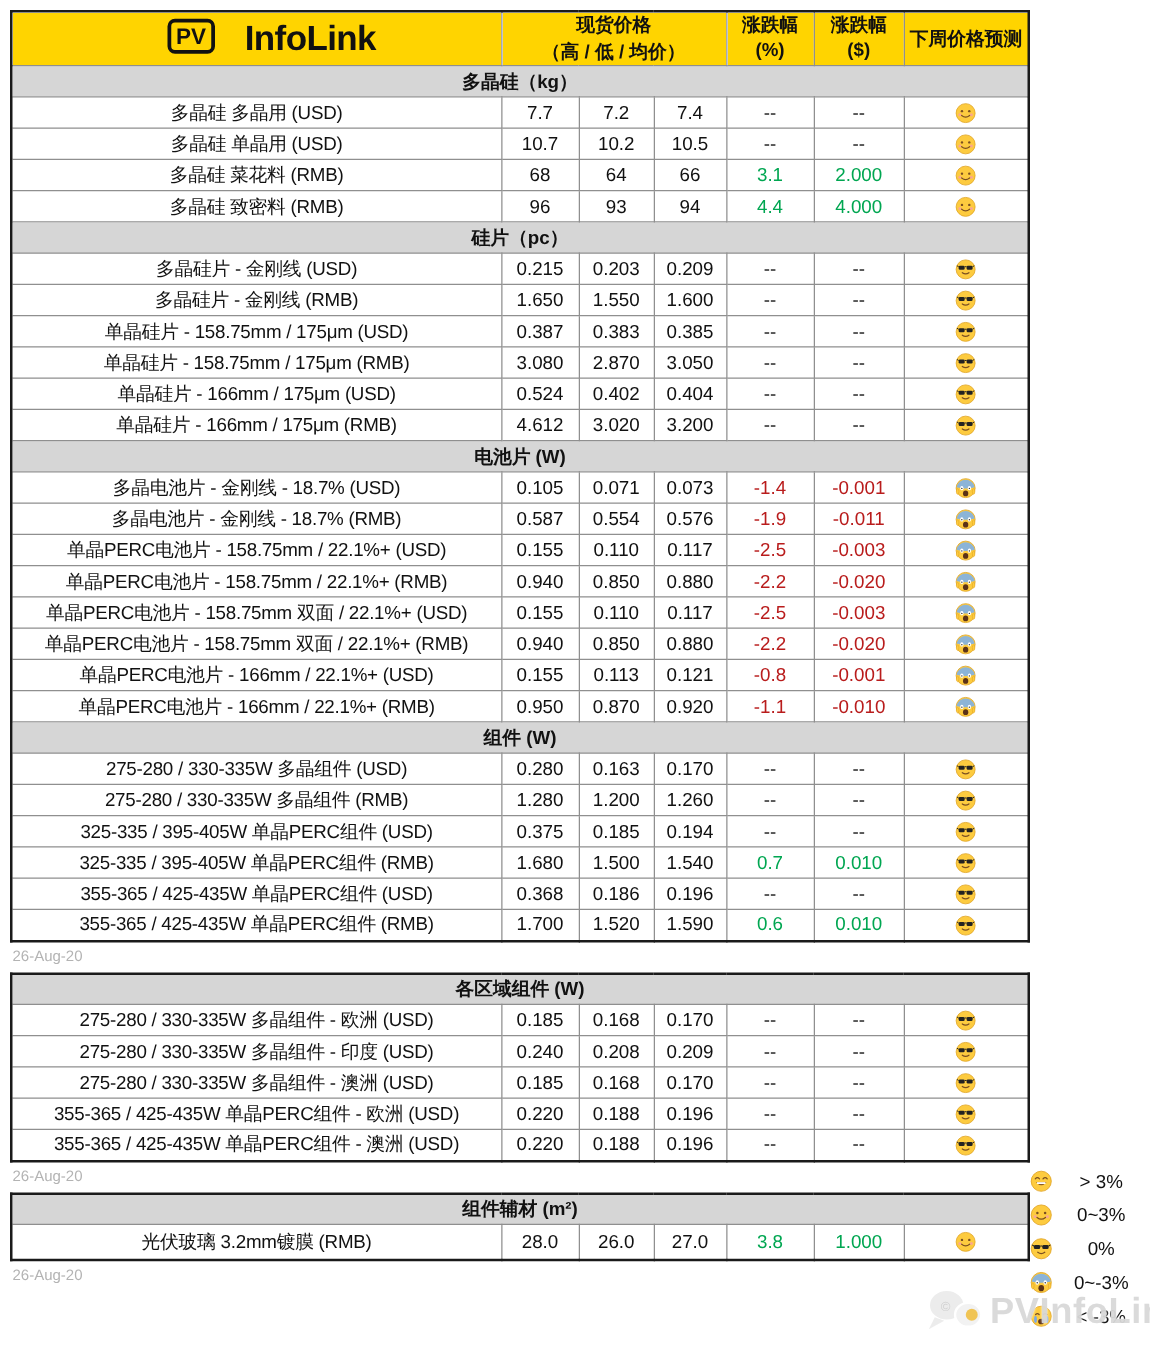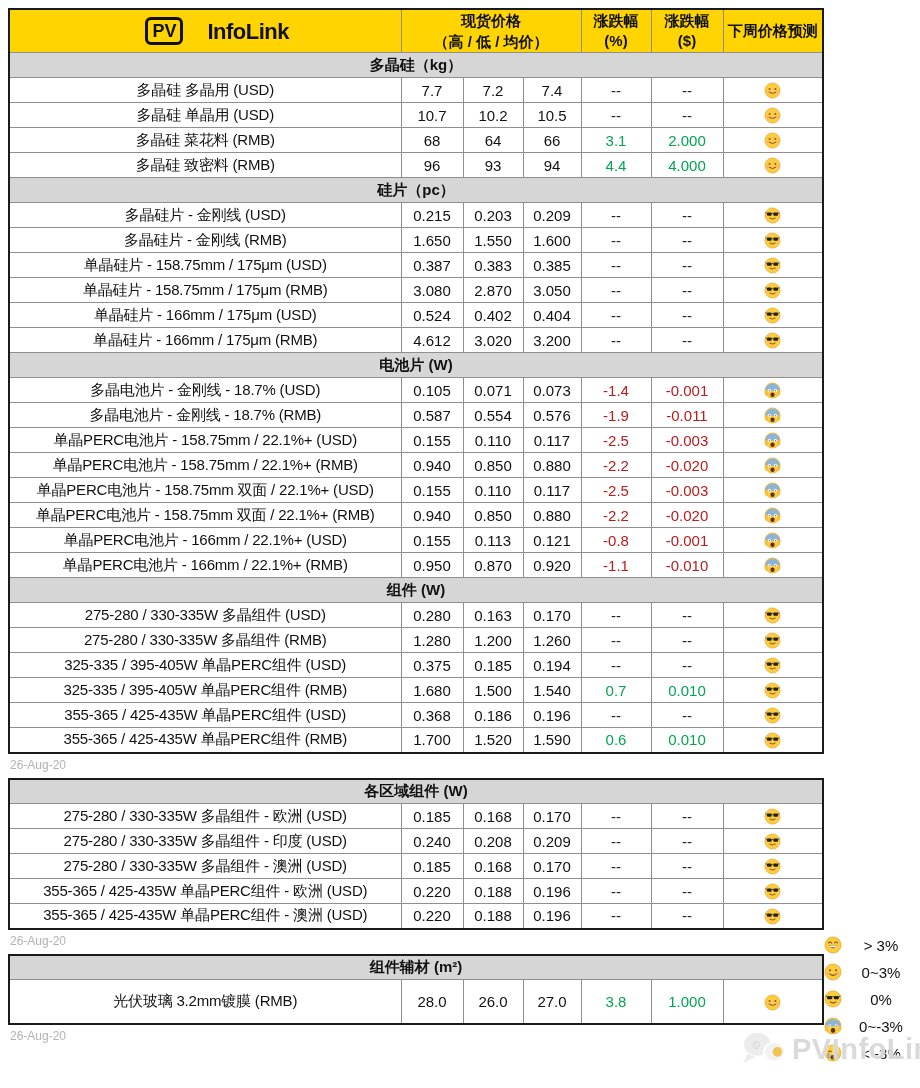--- a/index.html
+++ b/index.html
@@ -12,24 +12,24 @@
        font-size:15px;text-align:center;overflow:hidden;white-space:nowrap;box-sizing:border-box;}
   td.name{text-align:left;padding-left:7px;letter-spacing:-0.2px;}
   thead td{background:#FFD400;font-weight:bold;border-color:#c9c9c9;height:44px;}
   td.hdr-two{font-size:14px;line-height:1.35;margin-top:40px;}
   td.hdr-price{font-size:15px;line-height:1.4;}
   td.hdr-forecast{font-size:15px;}
   td.section{background:#D6D6D6;font-weight:bold;font-size:15px;height:24px;}
   td.up{color:#00A651;}
   td.down{color:#b91c1c;}
   td.flat{color:#222;}
-  .logo-wrap{display:flex;align-items:flex-end;justify-content:center;gap:24px;margin-left:24px;}
+  .logo-wrap{display:flex;align-items:flex-start;justify-content:center;gap:24px;margin-left:24px;}
   .pv-box{display:inline-block;border:3px solid #111;border-radius:6px;
        padding:0 4px;font-size:18px;font-weight:bold;line-height:22px;}
-  .logo-text{font-size:22px;font-weight:bold;letter-spacing:-0.5px;}
+  .logo-text{font-size:28px;font-weight:bold;letter-spacing:-0.5px;}
   .date-label{font-size:12px;color:#b3b3b3;margin:4px 0 6px 2px;height:14px;}
   .emoji{display:inline-block;vertical-align:middle;}
   .emoji svg{width:100%;height:100%;display:block;}
   .legend{position:absolute;left:824px;top:934px;width:96px;z-index:1;}
   .legend-row{position:absolute;left:0;width:96px;height:22px;display:flex;align-items:center;}
   .legend-label{flex:1;text-align:center;font-size:15px;color:#111;}
   .watermark{position:absolute;left:738px;top:1028px;display:flex;align-items:center;
        z-index:5;opacity:0.95;}
   .watermark-text{font-size:29px;font-weight:bold;color:#D9D9D9;letter-spacing:0.5px;
        text-shadow:0 0 2px #fff;}
@@ -574,21 +574,21 @@
           <col style="width:60px">
           <col style="width:58px">
           <col style="width:70px">
           <col style="width:72px">
           <col style="width:100px">
         </colgroup>
         <tbody>
           <tr>
             <td class="section" colspan="7">组件辅材 (m²)</td>
           </tr>
-          <tr style="height:44px">
+          <tr style="height:28px">
             <td class="name">光伏玻璃 3.2mm镀膜 (RMB)</td>
             <td>28.0</td>
             <td>26.0</td>
             <td>27.0</td>
             <td class="up">3.8</td>
             <td class="up">1.000</td>
             <td><span class="emoji" style="width:17px;height:17px"><svg viewBox="0 0 32 32">
                   <circle cx="16" cy="16" r="14.3" fill="#FDCB3F" stroke="#E0A321" stroke-width="1.2"></circle>
                   <circle cx="10.5" cy="13" r="1.8" fill="#7A4F21"></circle>
                   <circle cx="21.5" cy="13" r="1.8" fill="#7A4F21"></circle>

